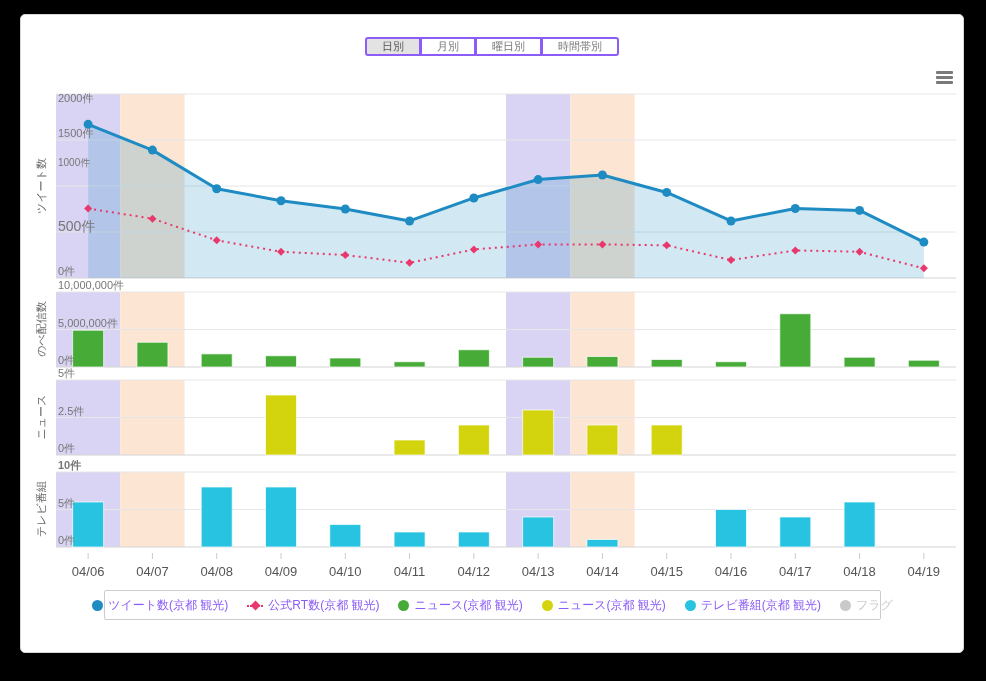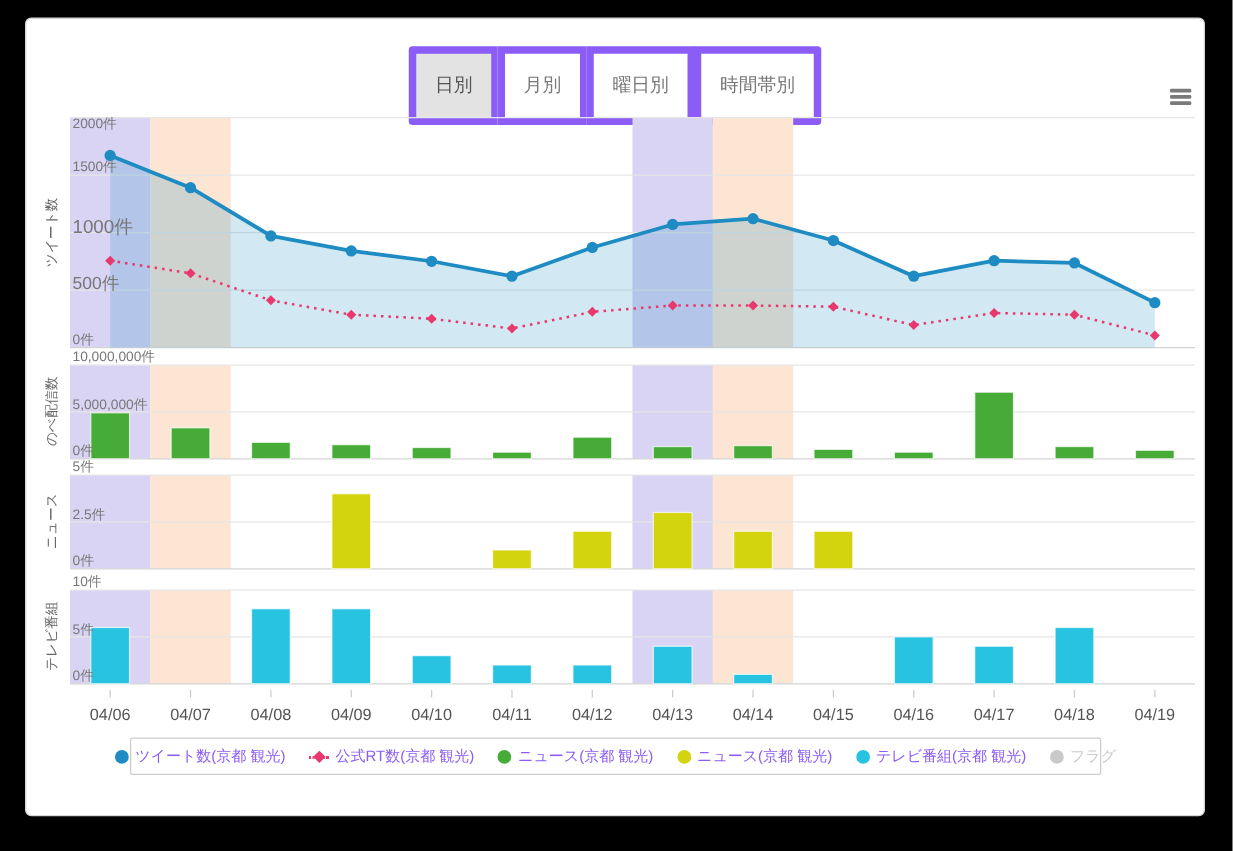--- a/index.html
+++ b/index.html
@@ -8,22 +8,22 @@
     font-family:"Liberation Sans","DejaVu Sans",sans-serif;overflow:hidden;
   }
   .panel{
     position:absolute;left:20px;top:14px;width:942px;height:637px;
     background:#fff;border:1px solid #d6d6d6;border-radius:5px;
     box-shadow:0 0 6px rgba(0,0,0,.5);
   }
   
   .tabbar{position:absolute;top:22px;left:50%;transform:translateX(-50%);display:inline-flex;}
   .tab{
-    font-size:15px;color:#777;background:#fff;border:6px solid #8b5cf6;
-    padding:18px 15px;margin-left:-1px;cursor:pointer;white-space:nowrap;line-height:1;
+    font-size:11px;color:#777;background:#fff;border:2px solid #8b5cf6;
+    padding:2px 15px;margin-left:-1px;cursor:pointer;white-space:nowrap;line-height:1;
   }
   .tab:first-child{border-radius:3px 0 0 3px;margin-left:0;}
   .tab:last-child{border-radius:0 3px 3px 0;}
   .tab.active{background:#e3e3e3;color:#555;}
   
   .burger{position:absolute;top:56px;right:10px;width:17px;height:14px;cursor:pointer;}
   .burger span{display:block;height:3px;background:#7a7a7a;margin-bottom:2px;border-radius:1px;}
   
   .plot{position:absolute;left:35px;width:900px;}
   .plot svg{position:absolute;left:0;top:0;overflow:visible;}
@@ -107,21 +107,21 @@
         <path d="M482.14285714285717 146.42000000000002 L486.14285714285717 150.42000000000002 L482.14285714285717 154.42000000000002 L478.14285714285717 150.42000000000002 Z" fill="#e8386d"></path>
         <path d="M546.4285714285714 146.42000000000002 L550.4285714285714 150.42000000000002 L546.4285714285714 154.42000000000002 L542.4285714285714 150.42000000000002 Z" fill="#e8386d"></path>
         <path d="M610.7142857142858 147.34 L614.7142857142858 151.34 L610.7142857142858 155.34 L606.7142857142858 151.34 Z" fill="#e8386d"></path>
         <path d="M675.0000000000001 162.06 L679.0000000000001 166.06 L675.0000000000001 170.06 L671.0000000000001 166.06 Z" fill="#e8386d"></path>
         <path d="M739.2857142857143 152.4 L743.2857142857143 156.4 L739.2857142857143 160.4 L735.2857142857143 156.4 Z" fill="#e8386d"></path>
         <path d="M803.5714285714287 153.78 L807.5714285714287 157.78 L803.5714285714287 161.78 L799.5714285714287 157.78 Z" fill="#e8386d"></path>
         <path d="M867.8571428571429 170.34 L871.8571428571429 174.34 L867.8571428571429 178.34 L863.8571428571429 174.34 Z" fill="#e8386d"></path>
       </svg>
       <div style="position: absolute; left: 2px; font-size: 11px; color: rgb(119, 119, 119); top: 170px; white-space: nowrap;">0件</div>
       <div style="position: absolute; left: 2px; font-size: 14px; color: rgb(119, 119, 119); top: 124px; white-space: nowrap;">500件</div>
-      <div style="position: absolute; left: 2px; font-size: 15px; color: rgb(119, 119, 119); top: 78px; white-space: nowrap;">1000件</div>
+      <div style="position: absolute; left: 2px; font-size: 10px; color: rgb(119, 119, 119); top: 62px; white-space: nowrap;">1000件</div>
       <div style="position: absolute; left: 2px; font-size: 11px; color: rgb(119, 119, 119); top: 32px; white-space: nowrap;">1500件</div>
       <div style="position: absolute; left: 2px; font-size: 11px; color: rgb(119, 119, 119); top: -14px; white-space: nowrap; margin-top: 11px;">2000件</div>
     </div>
   <div class="plot" style="top:277px;height:75px">
       <svg width="900" height="75">
         <rect x="0" y="0" width="64.28571428571429" height="75" fill="#d9d4f3"></rect>
         <rect x="64.2857142857143" y="0" width="64.28571428571429" height="75" fill="#fce5d3"></rect>
         <rect x="450" y="0" width="64.28571428571429" height="75" fill="#d9d4f3"></rect>
         <rect x="514.2857142857143" y="0" width="64.28571428571429" height="75" fill="#fce5d3"></rect>
         <line x1="0" y1="75" x2="900" y2="75" stroke="#d4d4d4" stroke-width="1"></line>
@@ -182,21 +182,21 @@
         <rect x="338.0714285714286" y="60" width="31" height="15" fill="#28c3e1" stroke="rgba(255,255,255,0.7)" stroke-width="1"></rect>
         <rect x="402.3571428571429" y="60" width="31" height="15" fill="#28c3e1" stroke="rgba(255,255,255,0.7)" stroke-width="1"></rect>
         <rect x="466.64285714285717" y="45" width="31" height="30" fill="#28c3e1" stroke="rgba(255,255,255,0.7)" stroke-width="1"></rect>
         <rect x="530.9285714285714" y="67.5" width="31" height="7.5" fill="#28c3e1" stroke="rgba(255,255,255,0.7)" stroke-width="1"></rect>
         <rect x="659.5000000000001" y="37.5" width="31" height="37.5" fill="#28c3e1" stroke="rgba(255,255,255,0.7)" stroke-width="1"></rect>
         <rect x="723.7857142857143" y="45" width="31" height="30" fill="#28c3e1" stroke="rgba(255,255,255,0.7)" stroke-width="1"></rect>
         <rect x="788.0714285714287" y="30" width="31" height="45" fill="#28c3e1" stroke="rgba(255,255,255,0.7)" stroke-width="1"></rect>
       </svg>
       <div style="position: absolute; left: 2px; font-size: 11px; color: rgb(119, 119, 119); top: 61px; white-space: nowrap;">0件</div>
       <div style="position: absolute; left: 2px; font-size: 11px; color: rgb(119, 119, 119); top: 23.5px; white-space: nowrap;">5件</div>
-      <div style="position: absolute; left: 2px; font-size: 11px; color: rgb(119, 119, 119); top: -14px; white-space: nowrap;">10件</div>
+      <div style="position: absolute; left: 2px; font-size: 11px; color: rgb(119, 119, 119); top: -14px; white-space: nowrap; font-weight: bold;">10件</div>
     </div>
 
   <div class="xaxis"><svg width="900" height="8">
         <line x1="32.142857142857146" y1="0" x2="32.142857142857146" y2="6" stroke="#ccc" stroke-width="1"></line>
         <line x1="96.42857142857144" y1="0" x2="96.42857142857144" y2="6" stroke="#ccc" stroke-width="1"></line>
         <line x1="160.71428571428572" y1="0" x2="160.71428571428572" y2="6" stroke="#ccc" stroke-width="1"></line>
         <line x1="225.00000000000003" y1="0" x2="225.00000000000003" y2="6" stroke="#ccc" stroke-width="1"></line>
         <line x1="289.28571428571433" y1="0" x2="289.28571428571433" y2="6" stroke="#ccc" stroke-width="1"></line>
         <line x1="353.5714285714286" y1="0" x2="353.5714285714286" y2="6" stroke="#ccc" stroke-width="1"></line>
         <line x1="417.8571428571429" y1="0" x2="417.8571428571429" y2="6" stroke="#ccc" stroke-width="1"></line>

